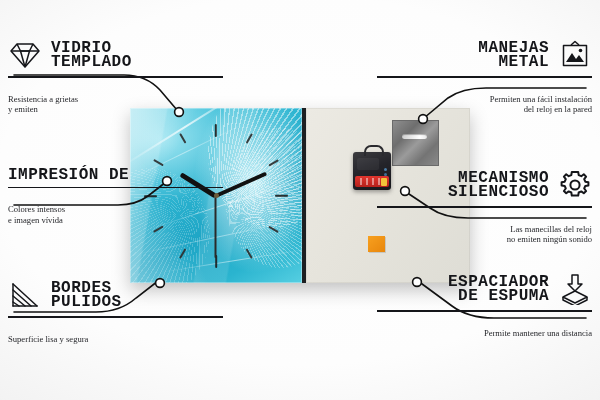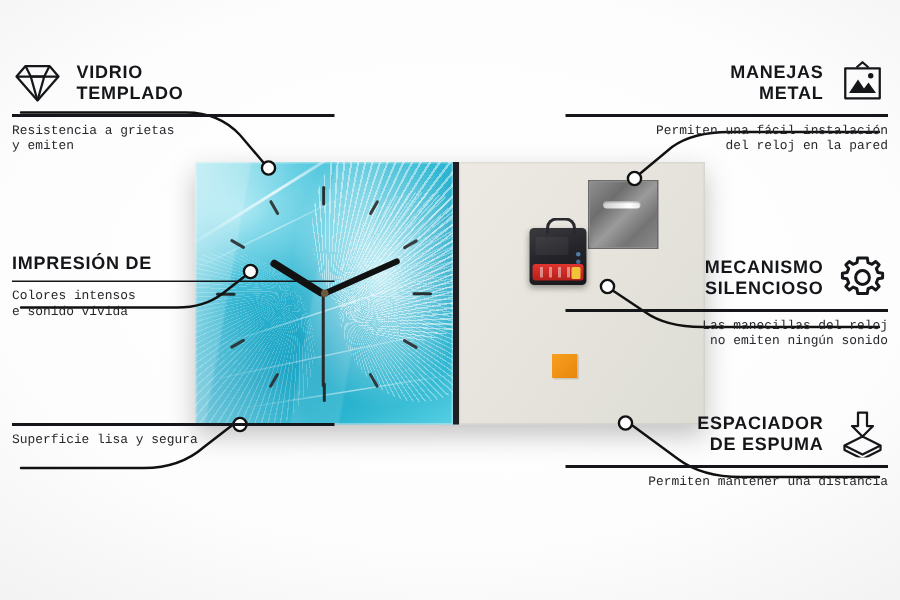--- a/index.html
+++ b/index.html
@@ -19,33 +19,33 @@
   .feature.left{left:8px;text-align:left;}
   .feature.right{right:8px;text-align:right;}
 
   .fhead{display:flex;align-items:center;gap:9px;}
   .feature.right .fhead{flex-direction:row-reverse;}
 
   .ficon{width:34px;height:34px;flex:0 0 34px;display:flex;align-items:center;justify-content:center;}
   .ficon svg{display:block;}
 
   .ftitle{
-    font-family:Liberation Sans, sans-serif;
+    font-family:Liberation Mono, monospace;
     font-weight:700;letter-spacing:.5px;
-    font-size:12px;line-height:14.5px;color:#15161a;
+    font-size:16px;line-height:14.5px;color:#15161a;
     text-transform:uppercase;
   }
   .ftitle .l2{display:block;}
   .feature.left .ftitle{text-align:left;}
   .feature.right .ftitle{text-align:right;}
 
   .rule{height:1.6px;background:#15161a;margin-top:4px;width:100%;}
   .fdesc{
-    font-family:Liberation Mono, monospace;
-    font-size:8.6px;line-height:10.4px;color:#26272b;margin-top:4px;
+    font-family:Liberation Serif, serif;
+    font-size:8.6px;line-height:10.4px;color:#26272b;margin-top:16px;
   }
   .fdesc .l2{display:block;}
 
   
   #f-vidrio{top:38px;}
   #f-impresion{top:168px;}
   #f-bordes{top:278px;}
   #f-manejas{top:38px;}
   #f-mecanismo{top:168px;}
   #f-espaciador{top:272px;}
@@ -225,25 +225,43 @@
 
   <div class="feature left" id="f-impresion">
     <div class="fhead">
       <div class="ftitle">
         <span>IMPRESIÓN DE</span>
       </div>
     </div>
     <div class="rule"></div>
     <div class="fdesc">
       <span>Colores intensos</span>
-      <span class="l2">e sonido vívida</span>
+      <span class="l2">e imagen vívida</span>
     </div>
   </div>
 
   <div class="feature left" id="f-bordes">
+    <div class="fhead">
+      <span class="ficon">
+        <svg width="34" height="28" viewBox="0 0 34 28">
+          <g stroke="#15161a" stroke-width="1.5" stroke-linecap="round">
+            <path d="M5,3 L29,25"></path>
+              <path d="M5,9 L23,25"></path>
+              <path d="M5,15 L17,25"></path>
+              <path d="M5,21 L11,25"></path>
+            <path d="M5,3 L5,25"></path>
+              <path d="M5,25 L29,25"></path>
+          </g>
+        </svg>
+      </span>
+      <div class="ftitle">
+        <span>BORDES</span>
+        <span class="l2">PULIDOS</span>
+      </div>
+    </div>
     <div class="rule"></div>
     <div class="fdesc">
       <span>Superficie lisa y segura</span>
       <span class="l2"></span>
     </div>
   </div>
 
   <div class="feature right" id="f-manejas">
     <div class="fhead">
       <span class="ficon">
@@ -301,17 +319,17 @@
           </g>
         </svg>
       </span>
       <div class="ftitle">
         <span>ESPACIADOR</span>
         <span class="l2">DE ESPUMA</span>
       </div>
     </div>
     <div class="rule"></div>
     <div class="fdesc">
-      <span>Permiten mantener una distancia</span>
+      <span>Permite mantener una distancia</span>
     </div>
   </div>
 
 </div>
 
 </body></html>

